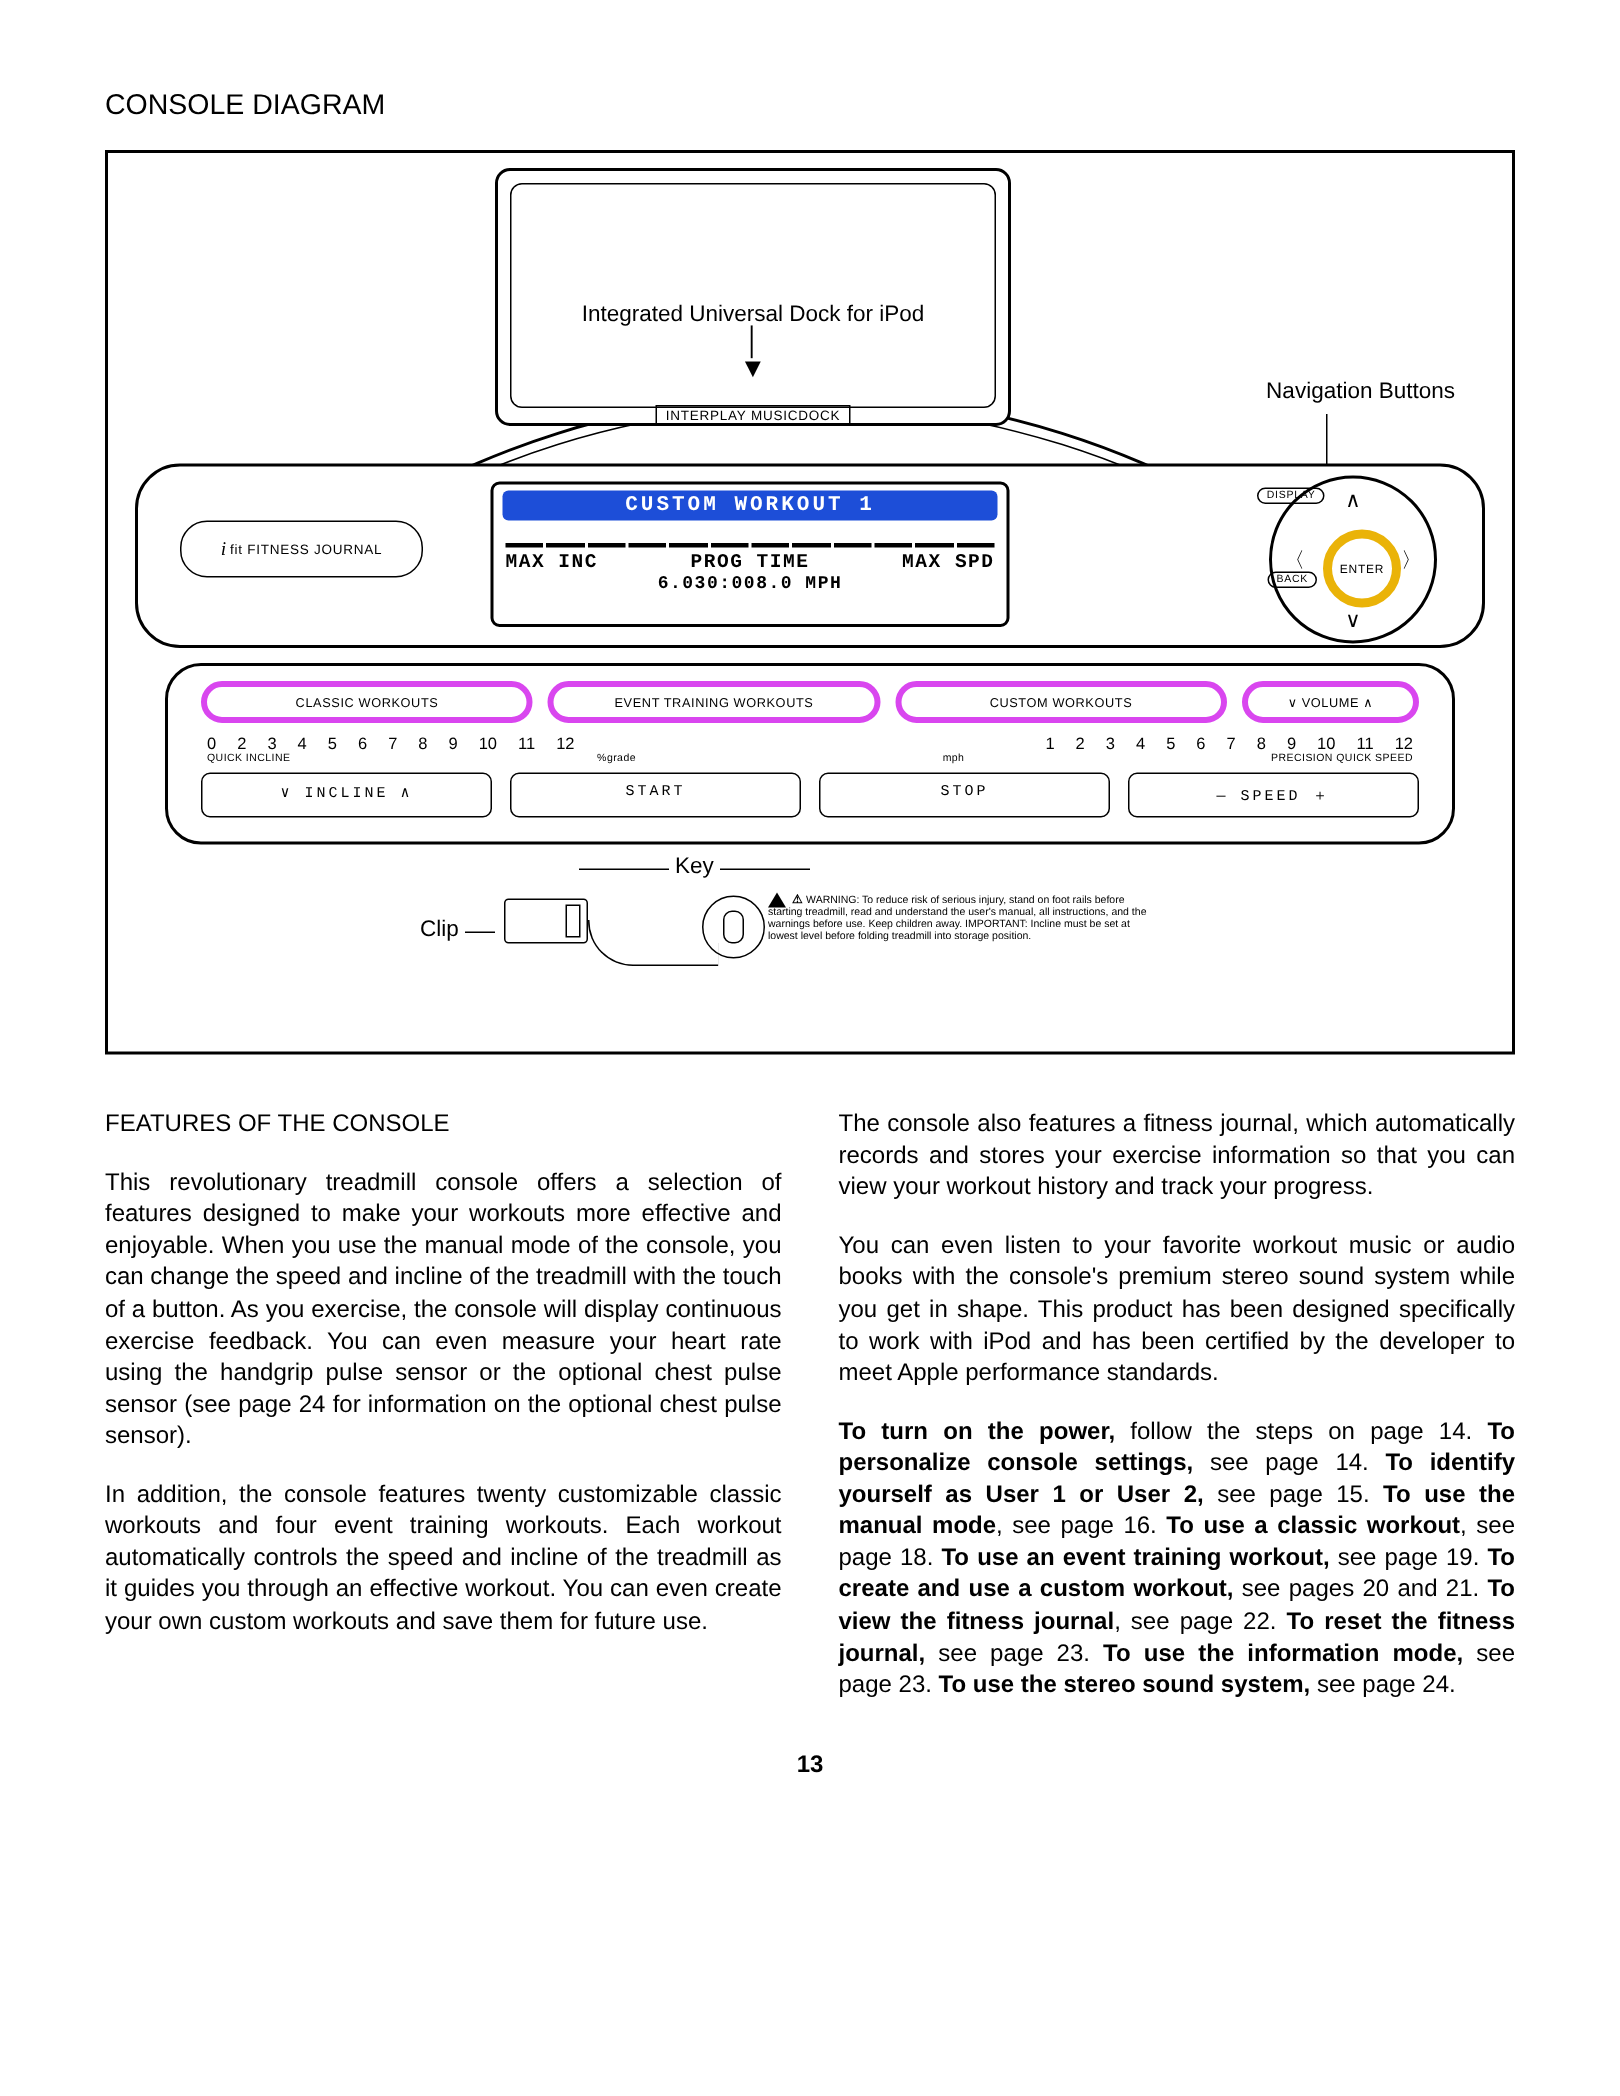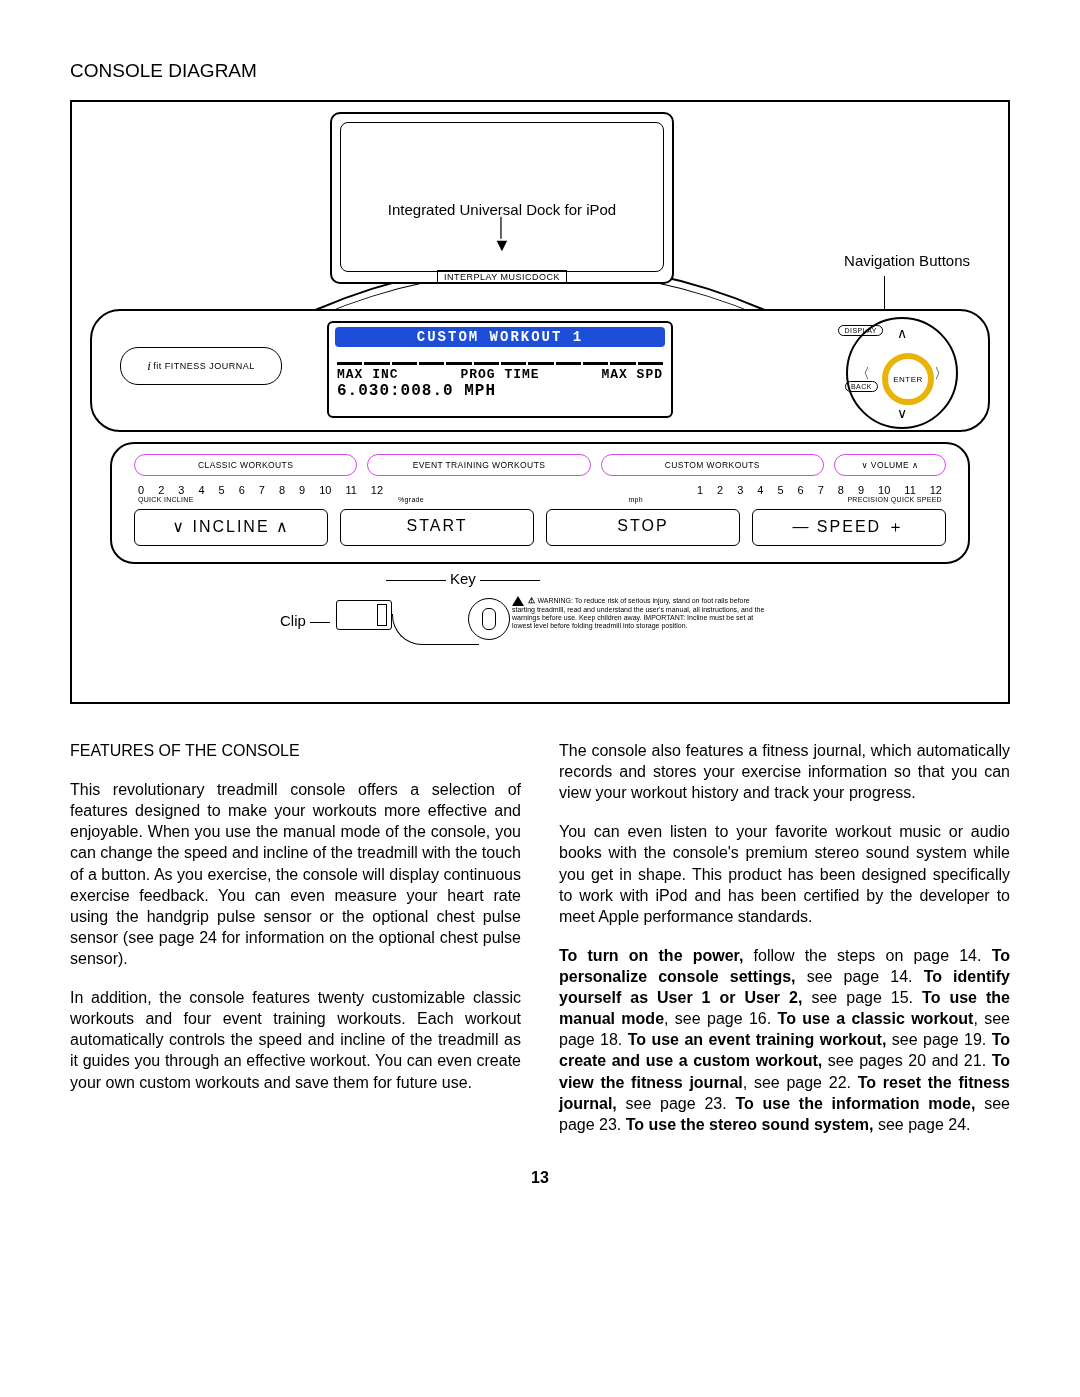--- a/index.html
+++ b/index.html
@@ -66,21 +66,21 @@
     border:2px solid #000;border-radius:6px;padding:4px 6px;
     font-family:"Courier New",monospace;font-weight:bold;
   }
   .lcd-hdr{
     background:#1d4ed8;color:#fff;border-radius:4px;text-align:center;
     font-size:14px;letter-spacing:2px;padding:2px 0;
   }
   .lcd-bars{height:14px;display:flex;gap:2px;margin:4px 2px 2px}
   .lcd-bars span{flex:1;background:#000;height:3px;align-self:flex-end}
   .lcd-row{display:flex;justify-content:space-between;font-size:13px;letter-spacing:1px;padding:0 2px}
-  .lcd-row2{display:flex;justify-content:flex-start;font-size:16px;letter-spacing:1px;padding:0 2px}
+  .lcd-row2{display:flex;justify-content:center;font-size:12px;letter-spacing:1px;padding:0 2px}
   .navpad{
     position:absolute;right:30px;top:6px;width:108px;height:108px;
     border:2px solid #000;border-radius:50%;
   }
   .navpad .c{
     position:absolute;left:34px;top:34px;width:40px;height:40px;
     border:6px solid #eab308;border-radius:50%;
     display:flex;align-items:center;justify-content:center;font-size:8px;letter-spacing:.5px;
   }
   .navpad .t{position:absolute;left:0;right:0;top:6px;text-align:center;font-size:14px}
@@ -94,31 +94,31 @@
   .pill-back{
     position:absolute;right:110px;top:70px;font-size:7px;border:1px solid #000;
     border-radius:8px;padding:1px 5px;letter-spacing:.5px;background:#fff;
   }
   .lower{
     margin:10px 30px 0;border:2px solid #000;border-radius:24px;
     padding:10px 22px 16px;
   }
   .row1{display:flex;gap:10px;justify-content:space-between;margin-bottom:8px}
   .btn-o{
-    border:1px solid #d946ef;border-radius:14px;font-size:8.5px;letter-spacing:.4px;
+    border:4px solid #d946ef;border-radius:14px;font-size:8.5px;letter-spacing:.4px;
     padding:5px 0;text-align:center;flex:1;
   }
   .btn-o.vol{max-width:110px;flex:0 0 110px}
   .numrow{display:flex;justify-content:space-between;font-size:11px;margin:2px 4px 0}
   .numgroup{display:flex;gap:14px}
   .smalllab{display:flex;justify-content:space-between;font-size:7px;letter-spacing:.3px;margin:0 4px 6px}
   .row2{display:flex;gap:12px}
   .btn2{
-    border:1px solid #000;border-radius:6px;font-size:16px;letter-spacing:2px;
-    padding:7px 0;text-align:center;flex:1;
+    border:1px solid #000;border-radius:6px;font-size:10px;letter-spacing:2px;
+    padding:7px 0;text-align:center;flex:1;font-family:Liberation Mono, monospace;
   }
   .keyclip{
     position:relative;height:110px;margin-top:6px;
   }
   .keyclip .keylab{position:absolute;left:370px;top:0;font-size:15px}
   .keyclip .keylab::before{content:"";position:absolute;left:-64px;top:10px;width:60px;height:1px;background:#000}
   .keyclip .keylab::after{content:"";position:absolute;right:-64px;top:10px;width:60px;height:1px;background:#000}
   .keyclip .cliplab{position:absolute;left:200px;top:42px;font-size:15px}
   .keyclip .cliplab::after{content:"";position:absolute;right:-24px;top:10px;width:20px;height:1px;background:#000}
   .clip-ic{

